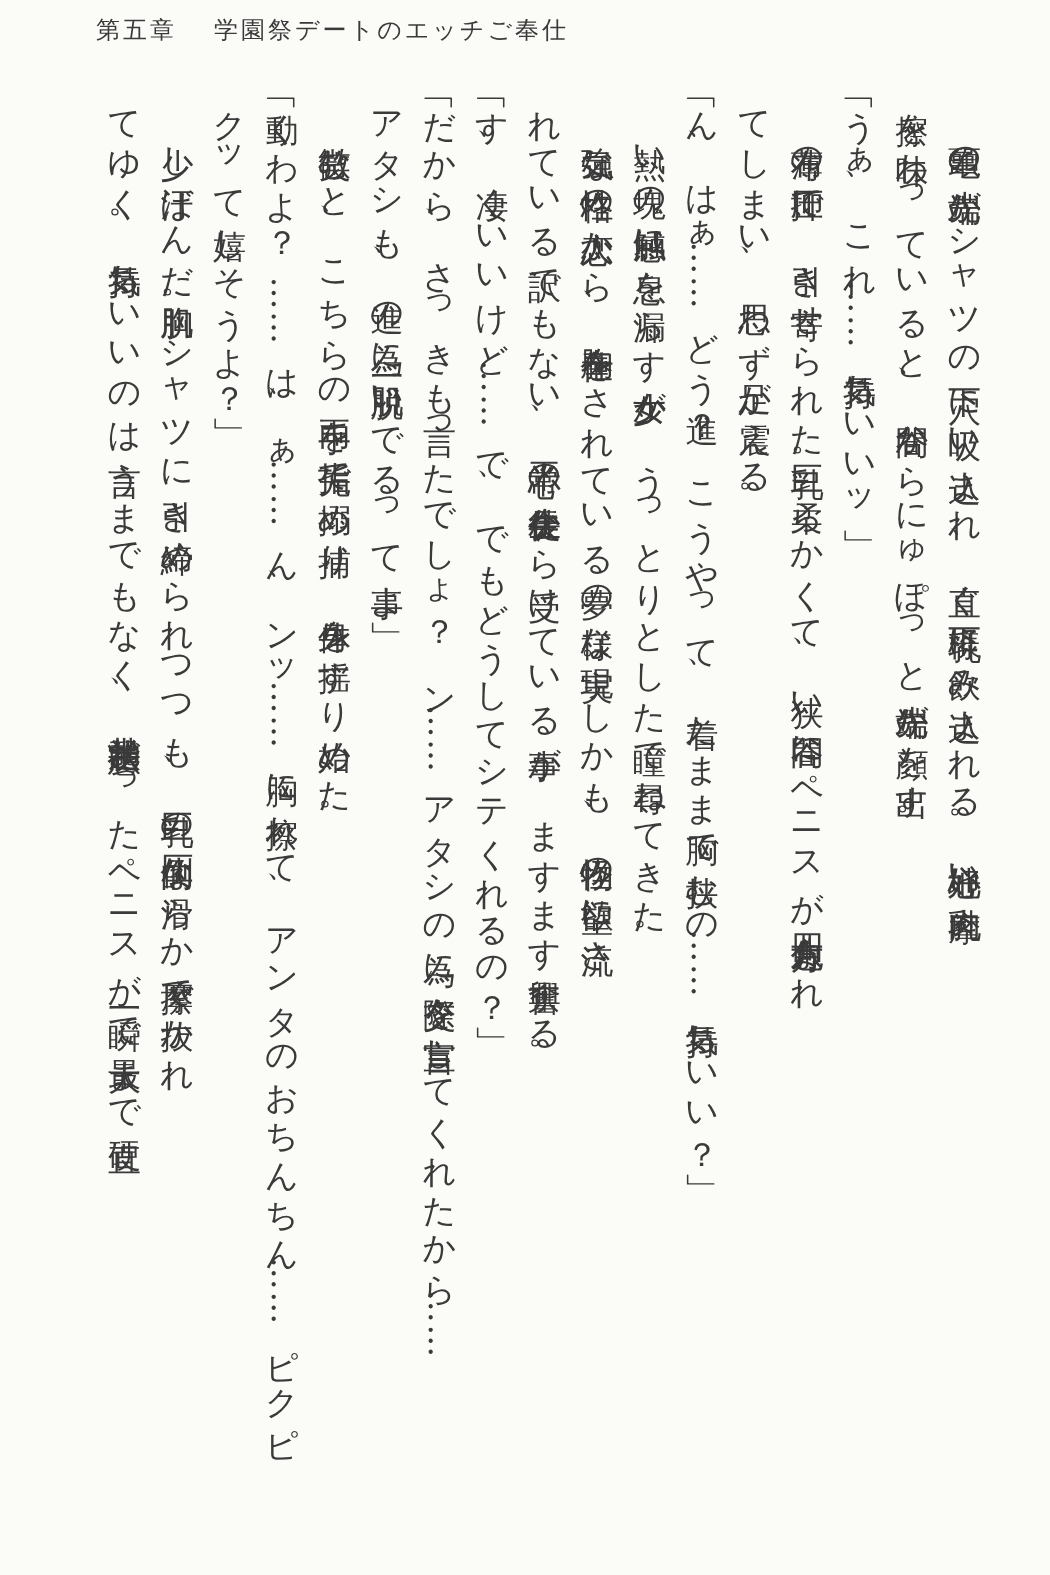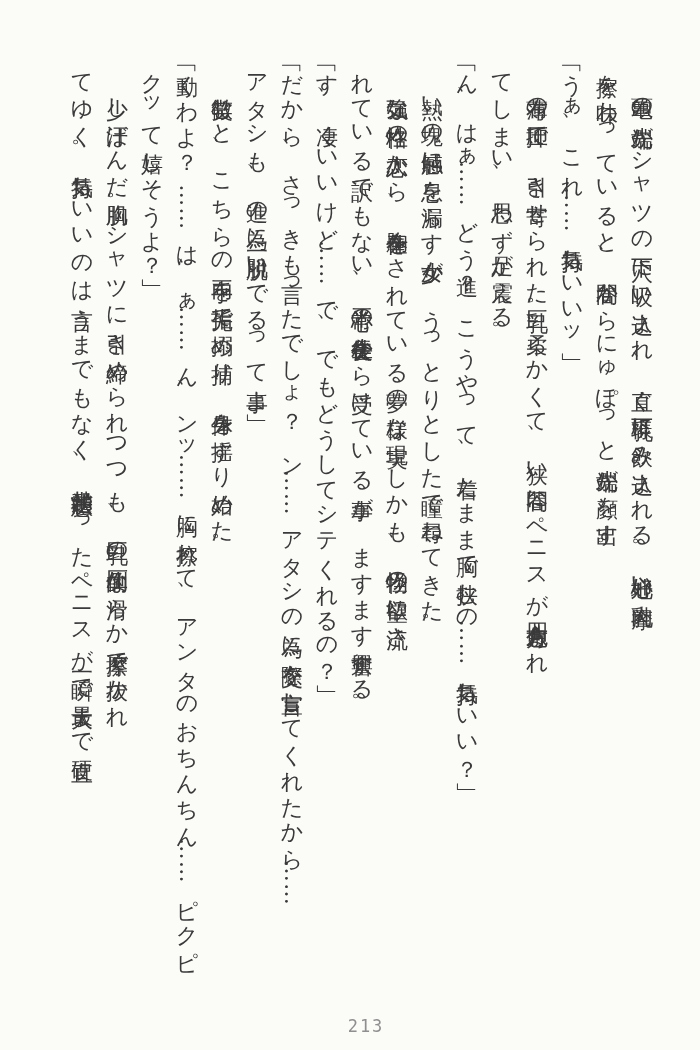--- a/index.html
+++ b/index.html
@@ -57,20 +57,24 @@
     font-size: 17px;
     letter-spacing: 2px;
     color: var(--page-num);
   }
 </style>
 </head>
 <body>
 
 <div class="page">
 
+  <div class="running-header">
+    <span class="chapter">第五章</span>
+    <span class="title">学園祭デートのエッチご奉仕</span>
+  </div>
 
   <div class="text-block">
 
   <div class="text-line">　亀頭の先端がシャツの下穴に吸い込まれ、直ぐ様下乳に飲み込まれる。心地好い乳肉摩</div>
       <div class="text-line">擦を味わっていると、谷間からにゅぽっと先端が顔を出す。</div>
       <div class="text-line">「うぁ、これ……気持ちいいッ」</div>
       <div class="text-line">　薄布の抑圧で、引き寄せられた巨乳。柔らかくて、狭い谷間にペニスが四方八方包まれ</div>
       <div class="text-line">てしまい、思わず足が震える。</div>
       <div class="text-line">「ん、はぁ……どう進？　こうやって、着たまま胸で挟むの……気持ちいい？」</div>
       <div class="text-line">　熱い塊の感触に息を漏らす少女が、うっとりとした瞳で尋ねてきた。</div>
@@ -79,15 +83,14 @@
       <div class="text-line">「す、凄くいいけど……で、でもどうしてシテくれるの？」</div>
       <div class="text-line">「だから、さっきも言ったでしょ？　ン……アタシの為に交際を宣言してくれたから……</div>
       <div class="text-line">アタシも、進の為に一肌脱いでるって事よ」</div>
       <div class="text-line">　微笑むと、こちらの両手を指先で搦め捕り、身体を揺すり始めた。</div>
       <div class="text-line">「動くわよ？　……は、ぁ……ん、ンッ……胸に擦れて、アンタのおちんちん……ピクピ</div>
       <div class="text-line">クッて嬉しそうよ？」</div>
       <div class="text-line">　少し汗ばんだ胸肌。シャツに引き締められつつも、巨乳の圧倒的な滑らか摩擦で抜かれ</div>
       <div class="text-line">てゆく。気持ちいいのは言うまでもなく、半勃起状態だったペニスが一瞬で最大まで硬直</div>
     </div>
 
-  <div class="page-number">213</div>
 
 </div>
 
 </body></html>

